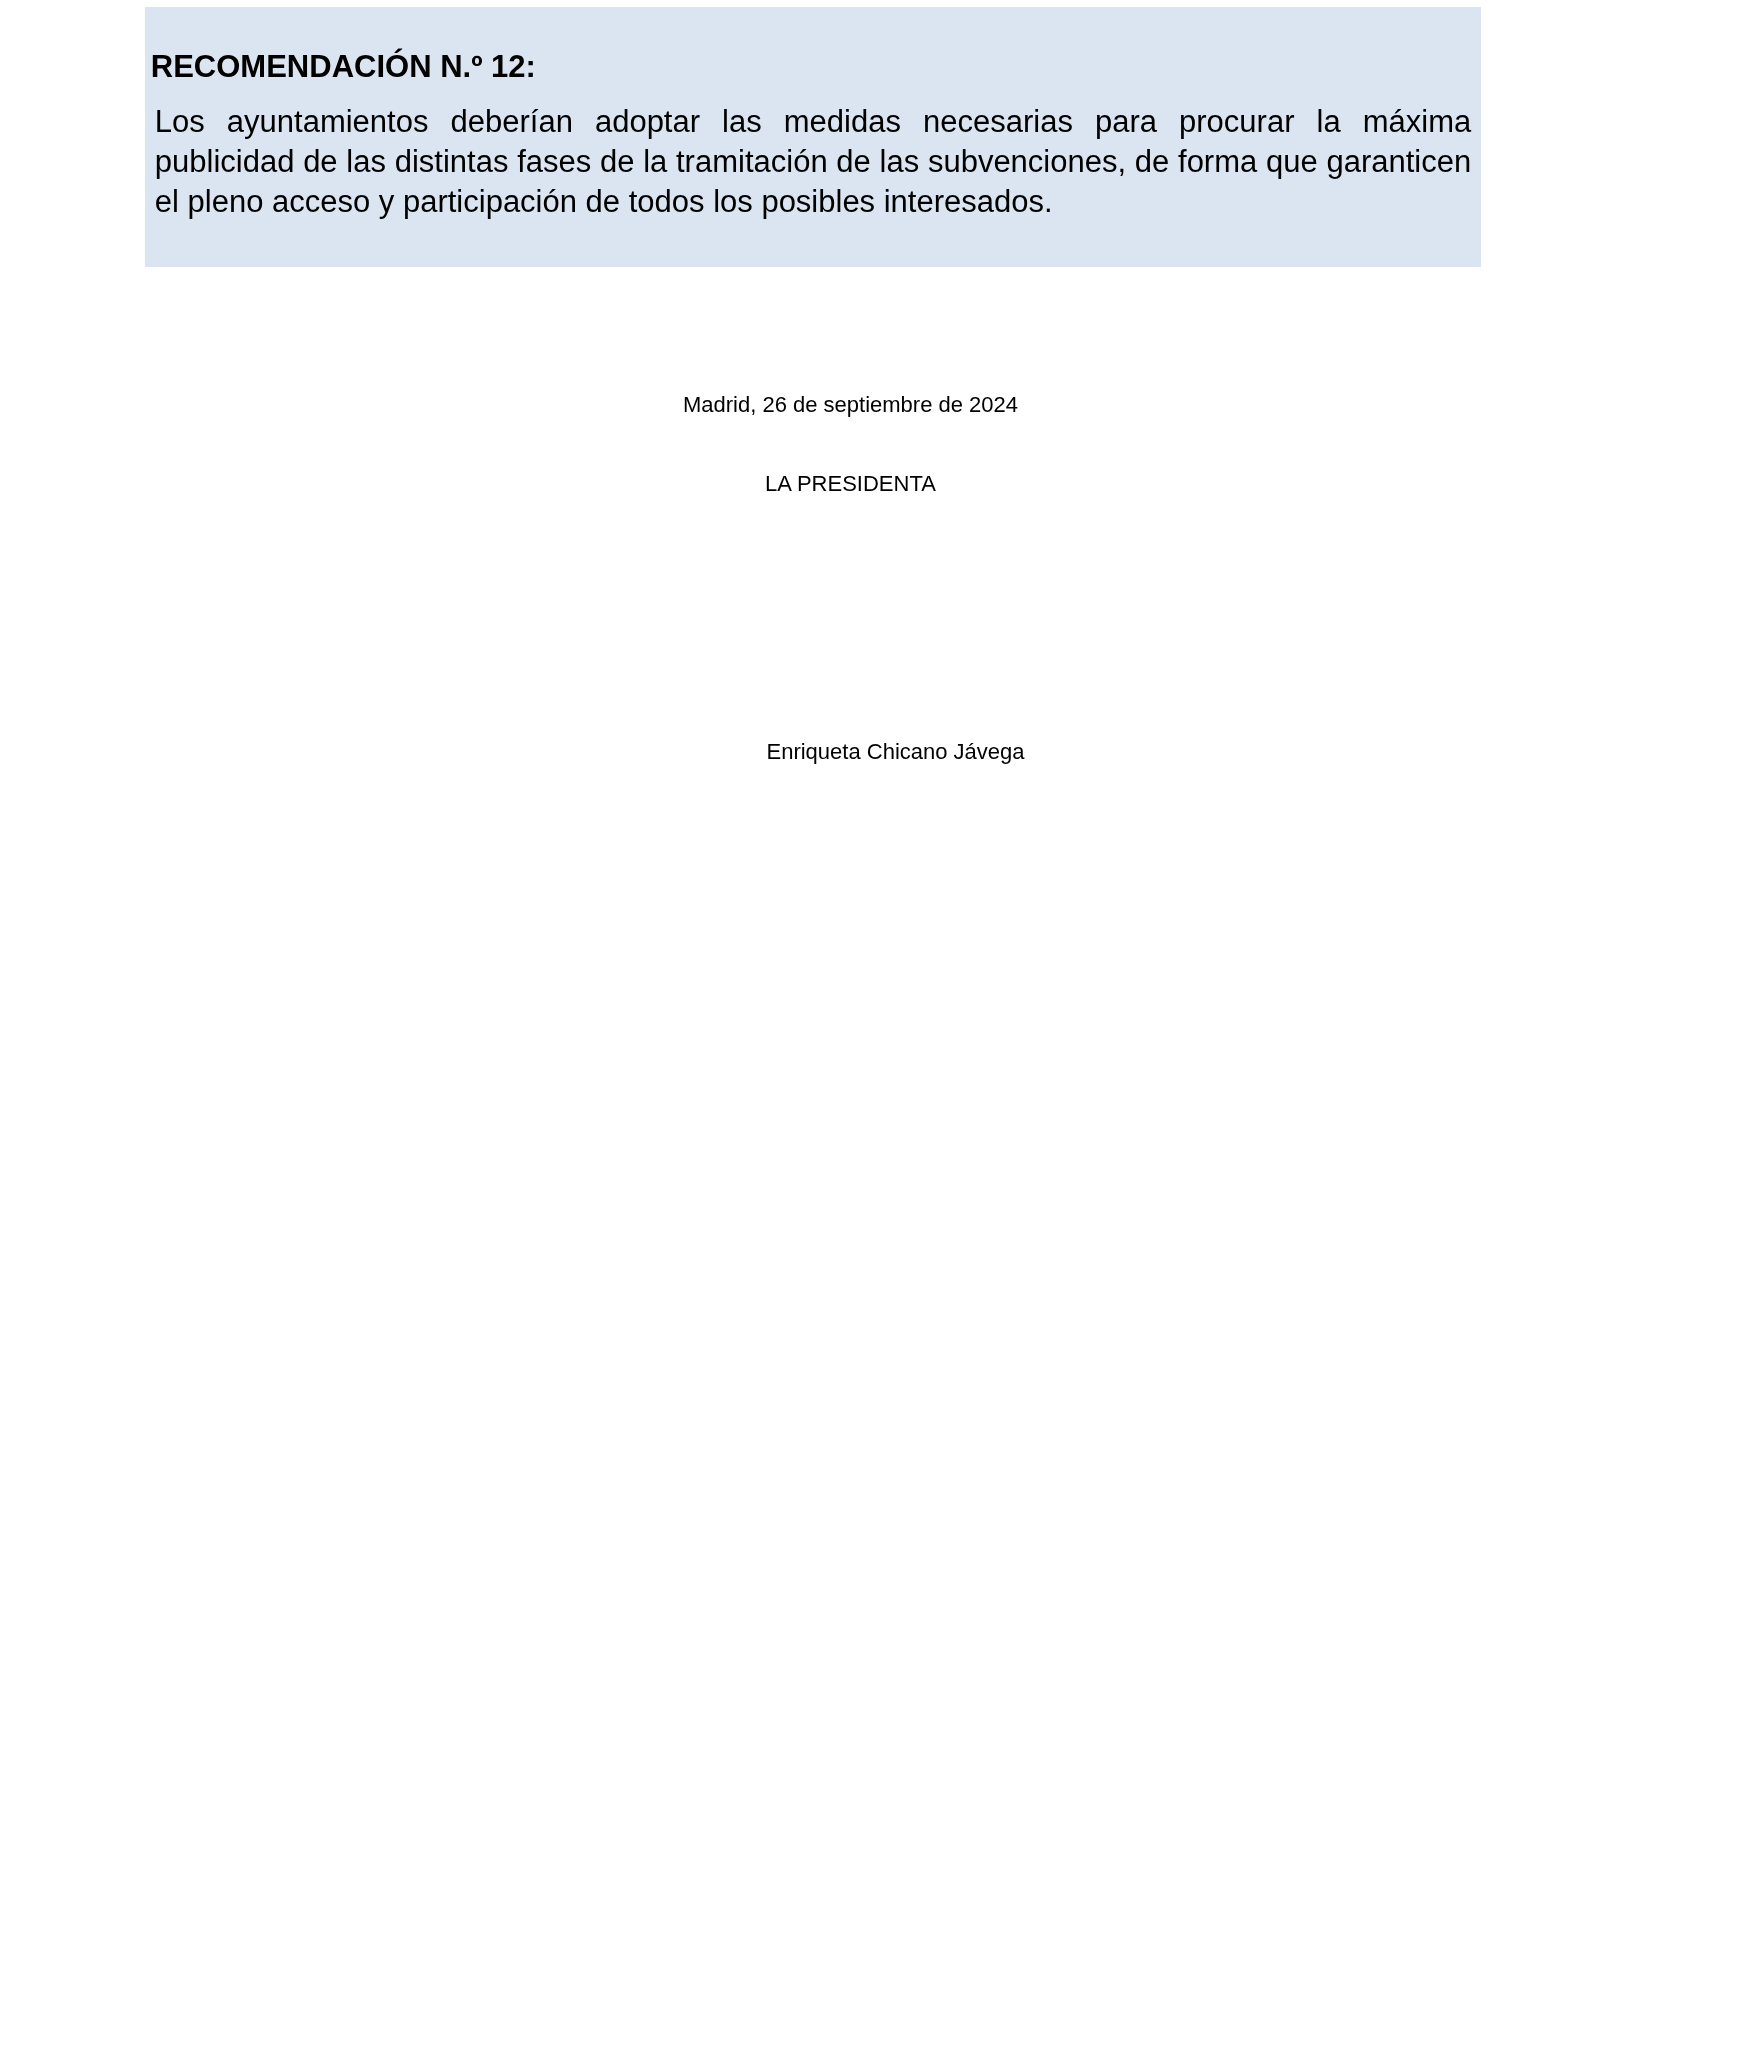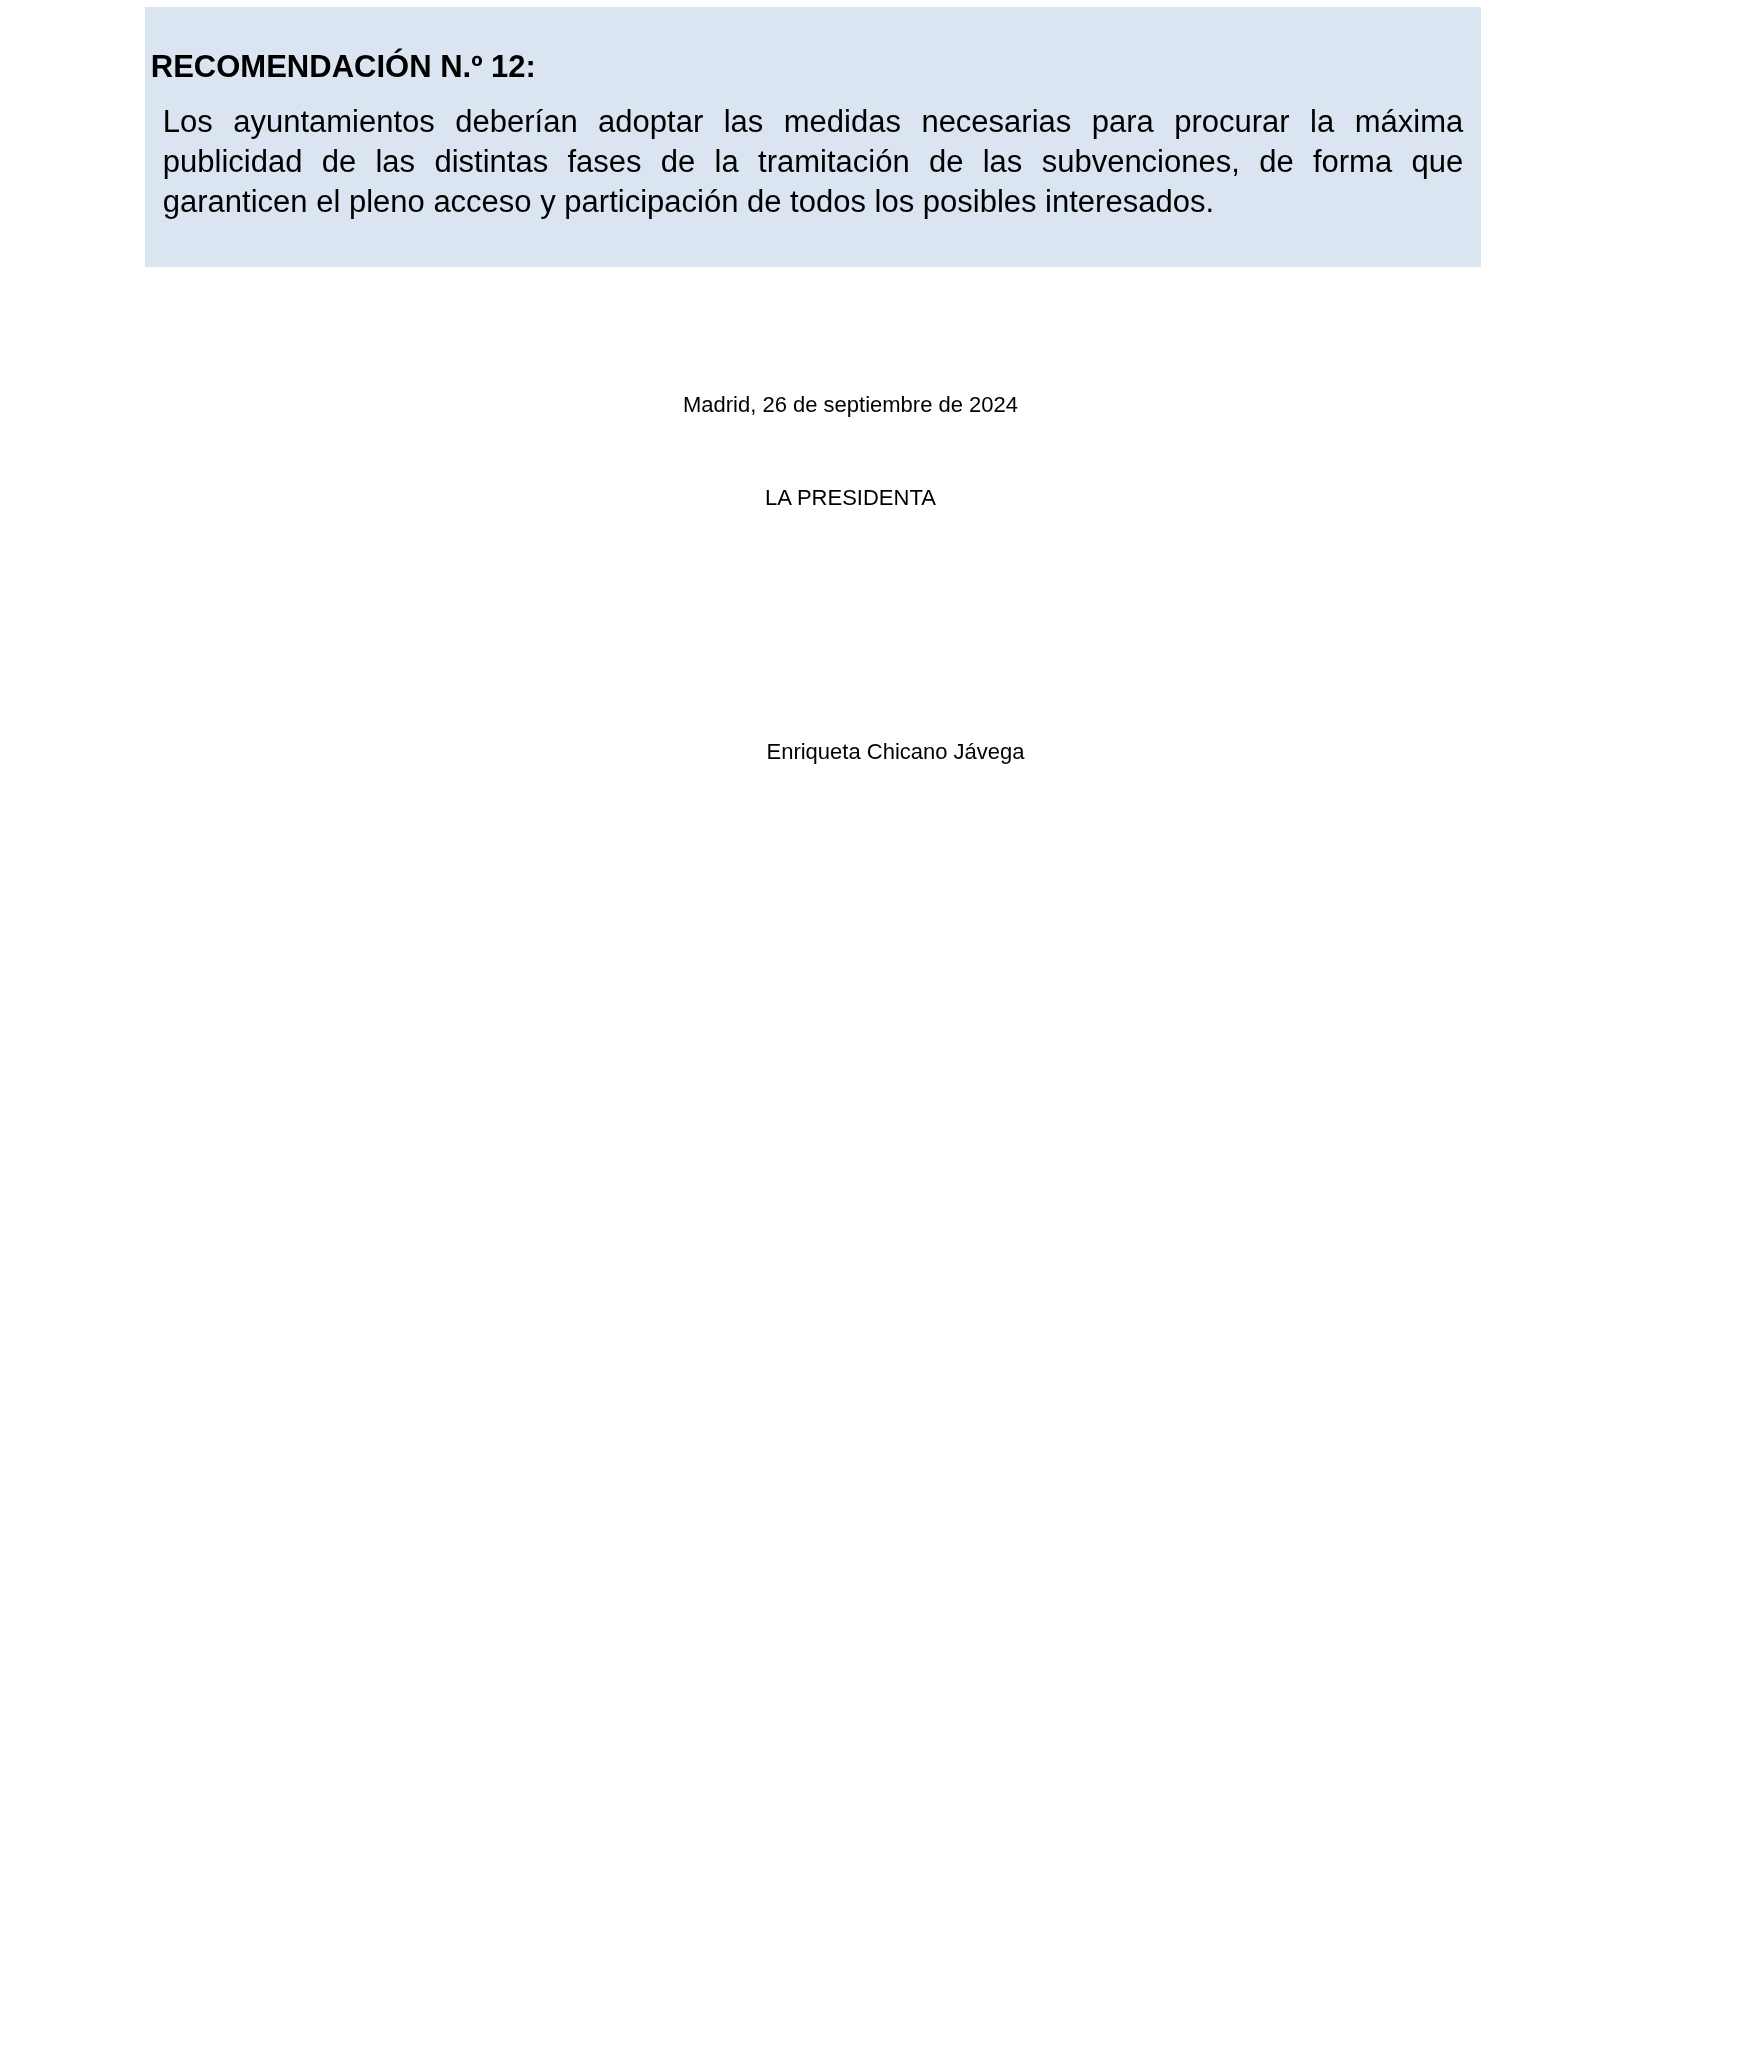--- a/index.html
+++ b/index.html
@@ -1,24 +1,24 @@
 <!DOCTYPE html>
 <html style="font-size:13.2px"><head>
 <meta charset="utf-8">
 <style>
   html, body { margin: 0; padding: 0; background: #ffffff; }
   body { width: 1757px; height: 2067px; position: relative; overflow: hidden;
          font-family: "Liberation Sans", sans-serif; color: #000; }
   .rec-box { position: absolute; left: 145px; top: 7.4px; width: 1336px; height: 260px;
              background: #dbe5f1; box-sizing: border-box; padding: 40px 5.8px 0 5.8px; }
   .rec-title { font-weight: bold; font-size: 31px; line-height: 40px; margin: 0 0 15px 0; }
-  .rec-body { font-size: 31px; line-height: 40px; text-align: justify; margin: 12px; }
+  .rec-body { font-size: 31px; line-height: 40px; text-align: justify; margin: 4px; }
   .sig { position: absolute; left: 0; width: 1701px; text-align: center; font-size: 22px; line-height: 40px; }
   .date { top: 385px; }
-  .role { top: 464px; margin-top: 14px; }
+  .role { top: 464px; }
   .name { top: 732px; margin-left: 45px; }
 </style>
 </head>
 <body>
 
 <div class="rec-box">
   <p class="rec-title">RECOMENDACIÓN N.º 12:</p>
   <p class="rec-body">Los ayuntamientos deberían adoptar las medidas necesarias para procurar la máxima publicidad de las distintas fases de la tramitación de las subvenciones, de forma que garanticen el pleno acceso y participación de todos los posibles interesados.</p>
 </div>
 

